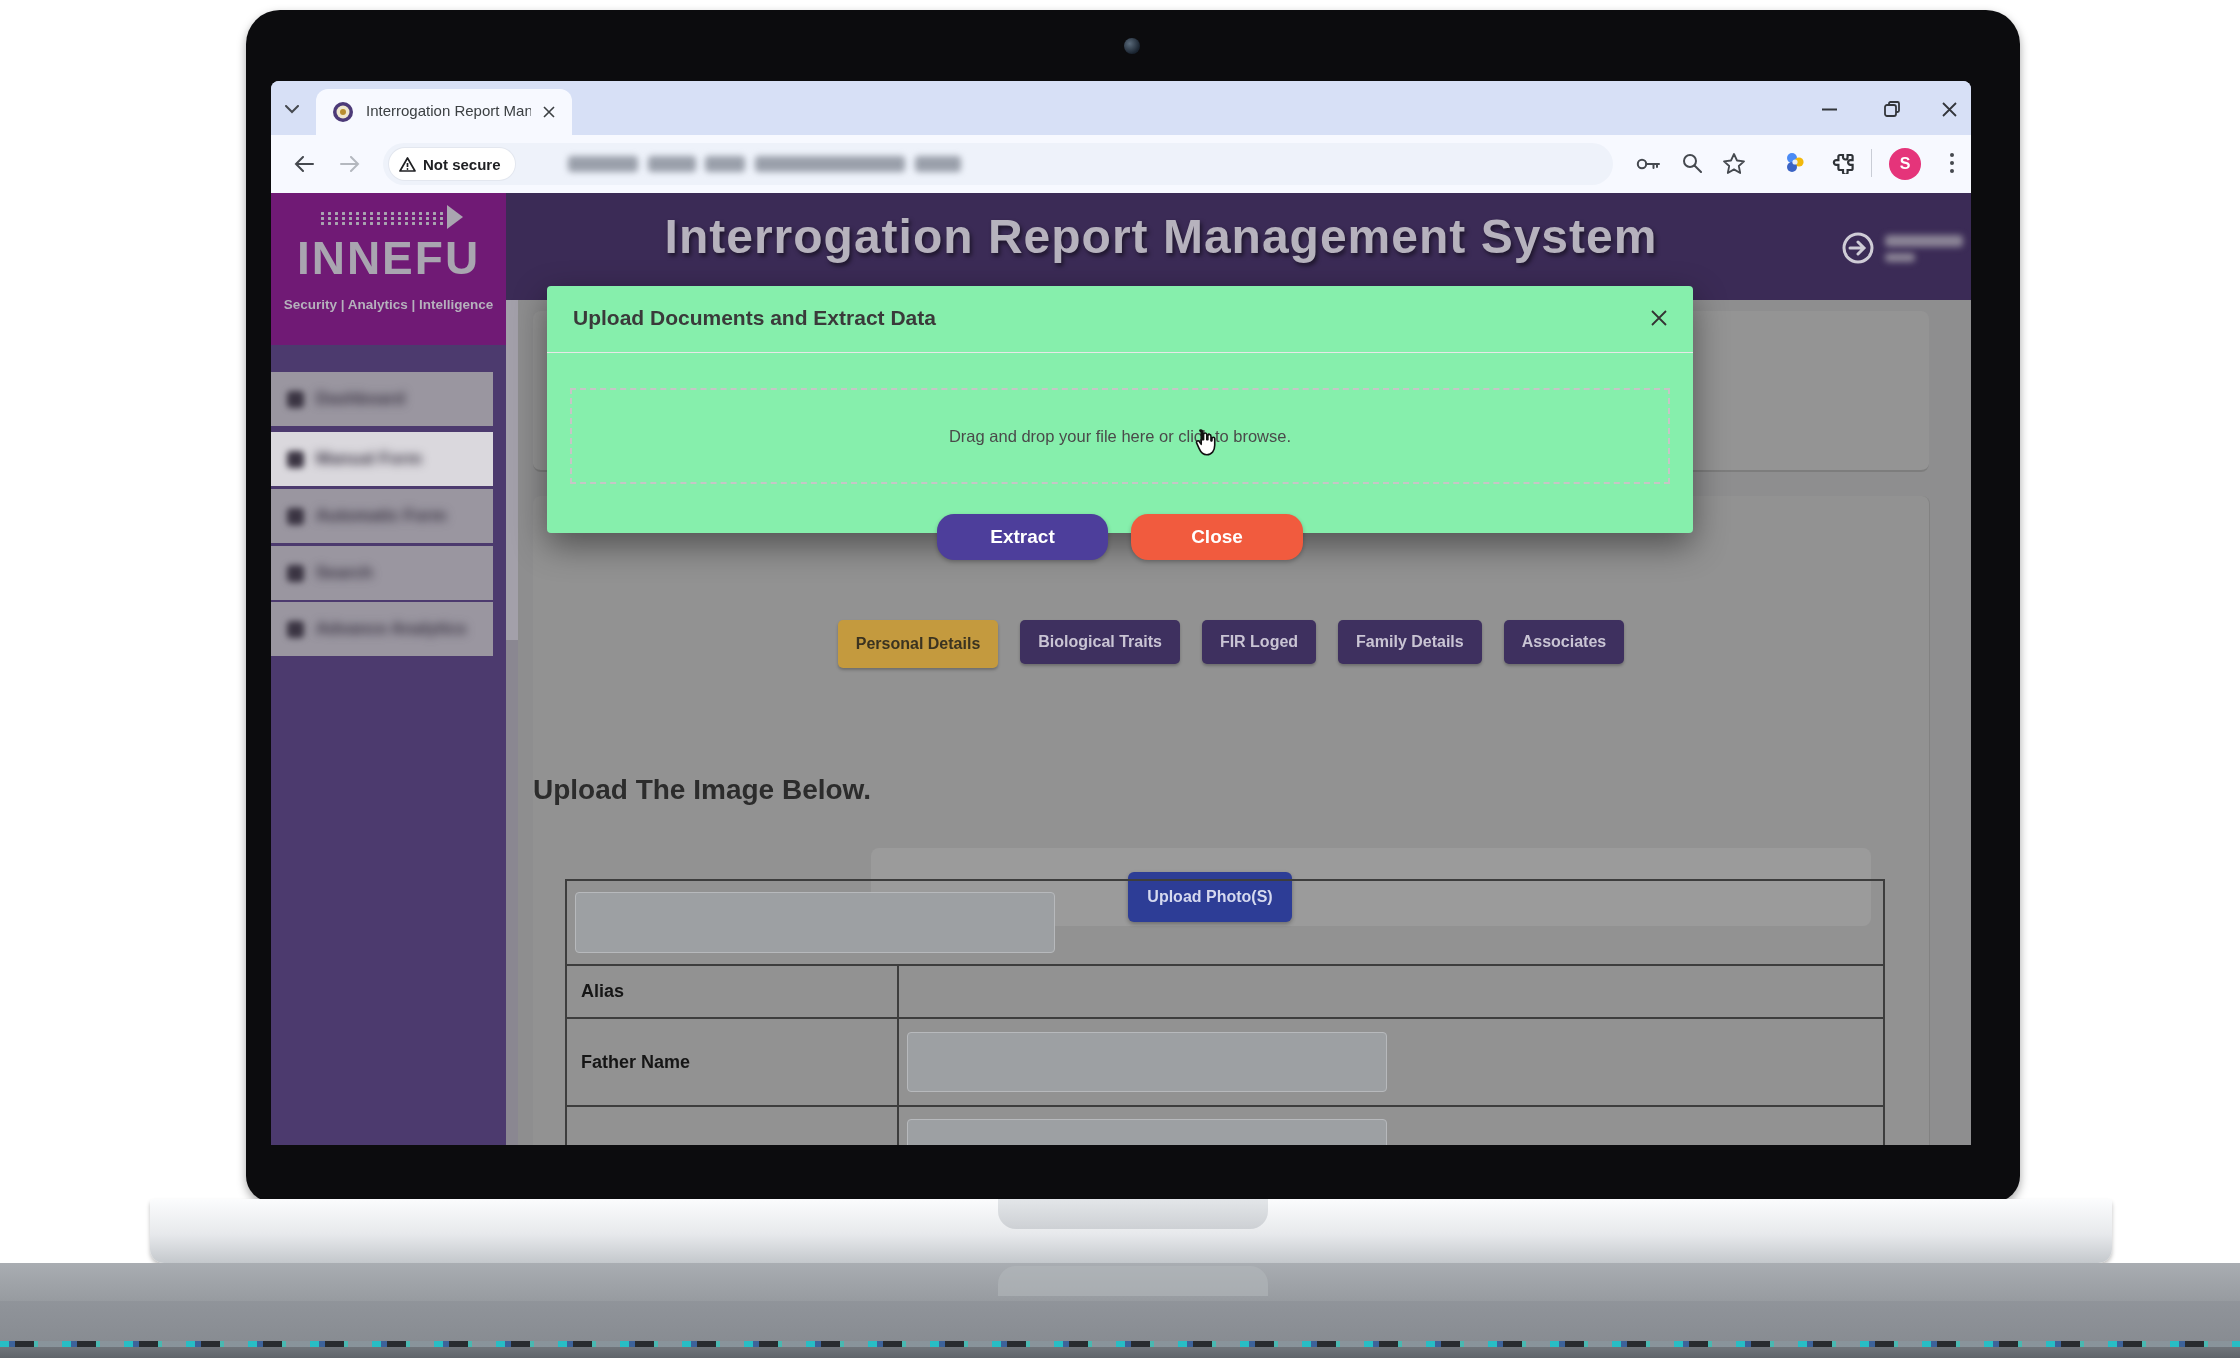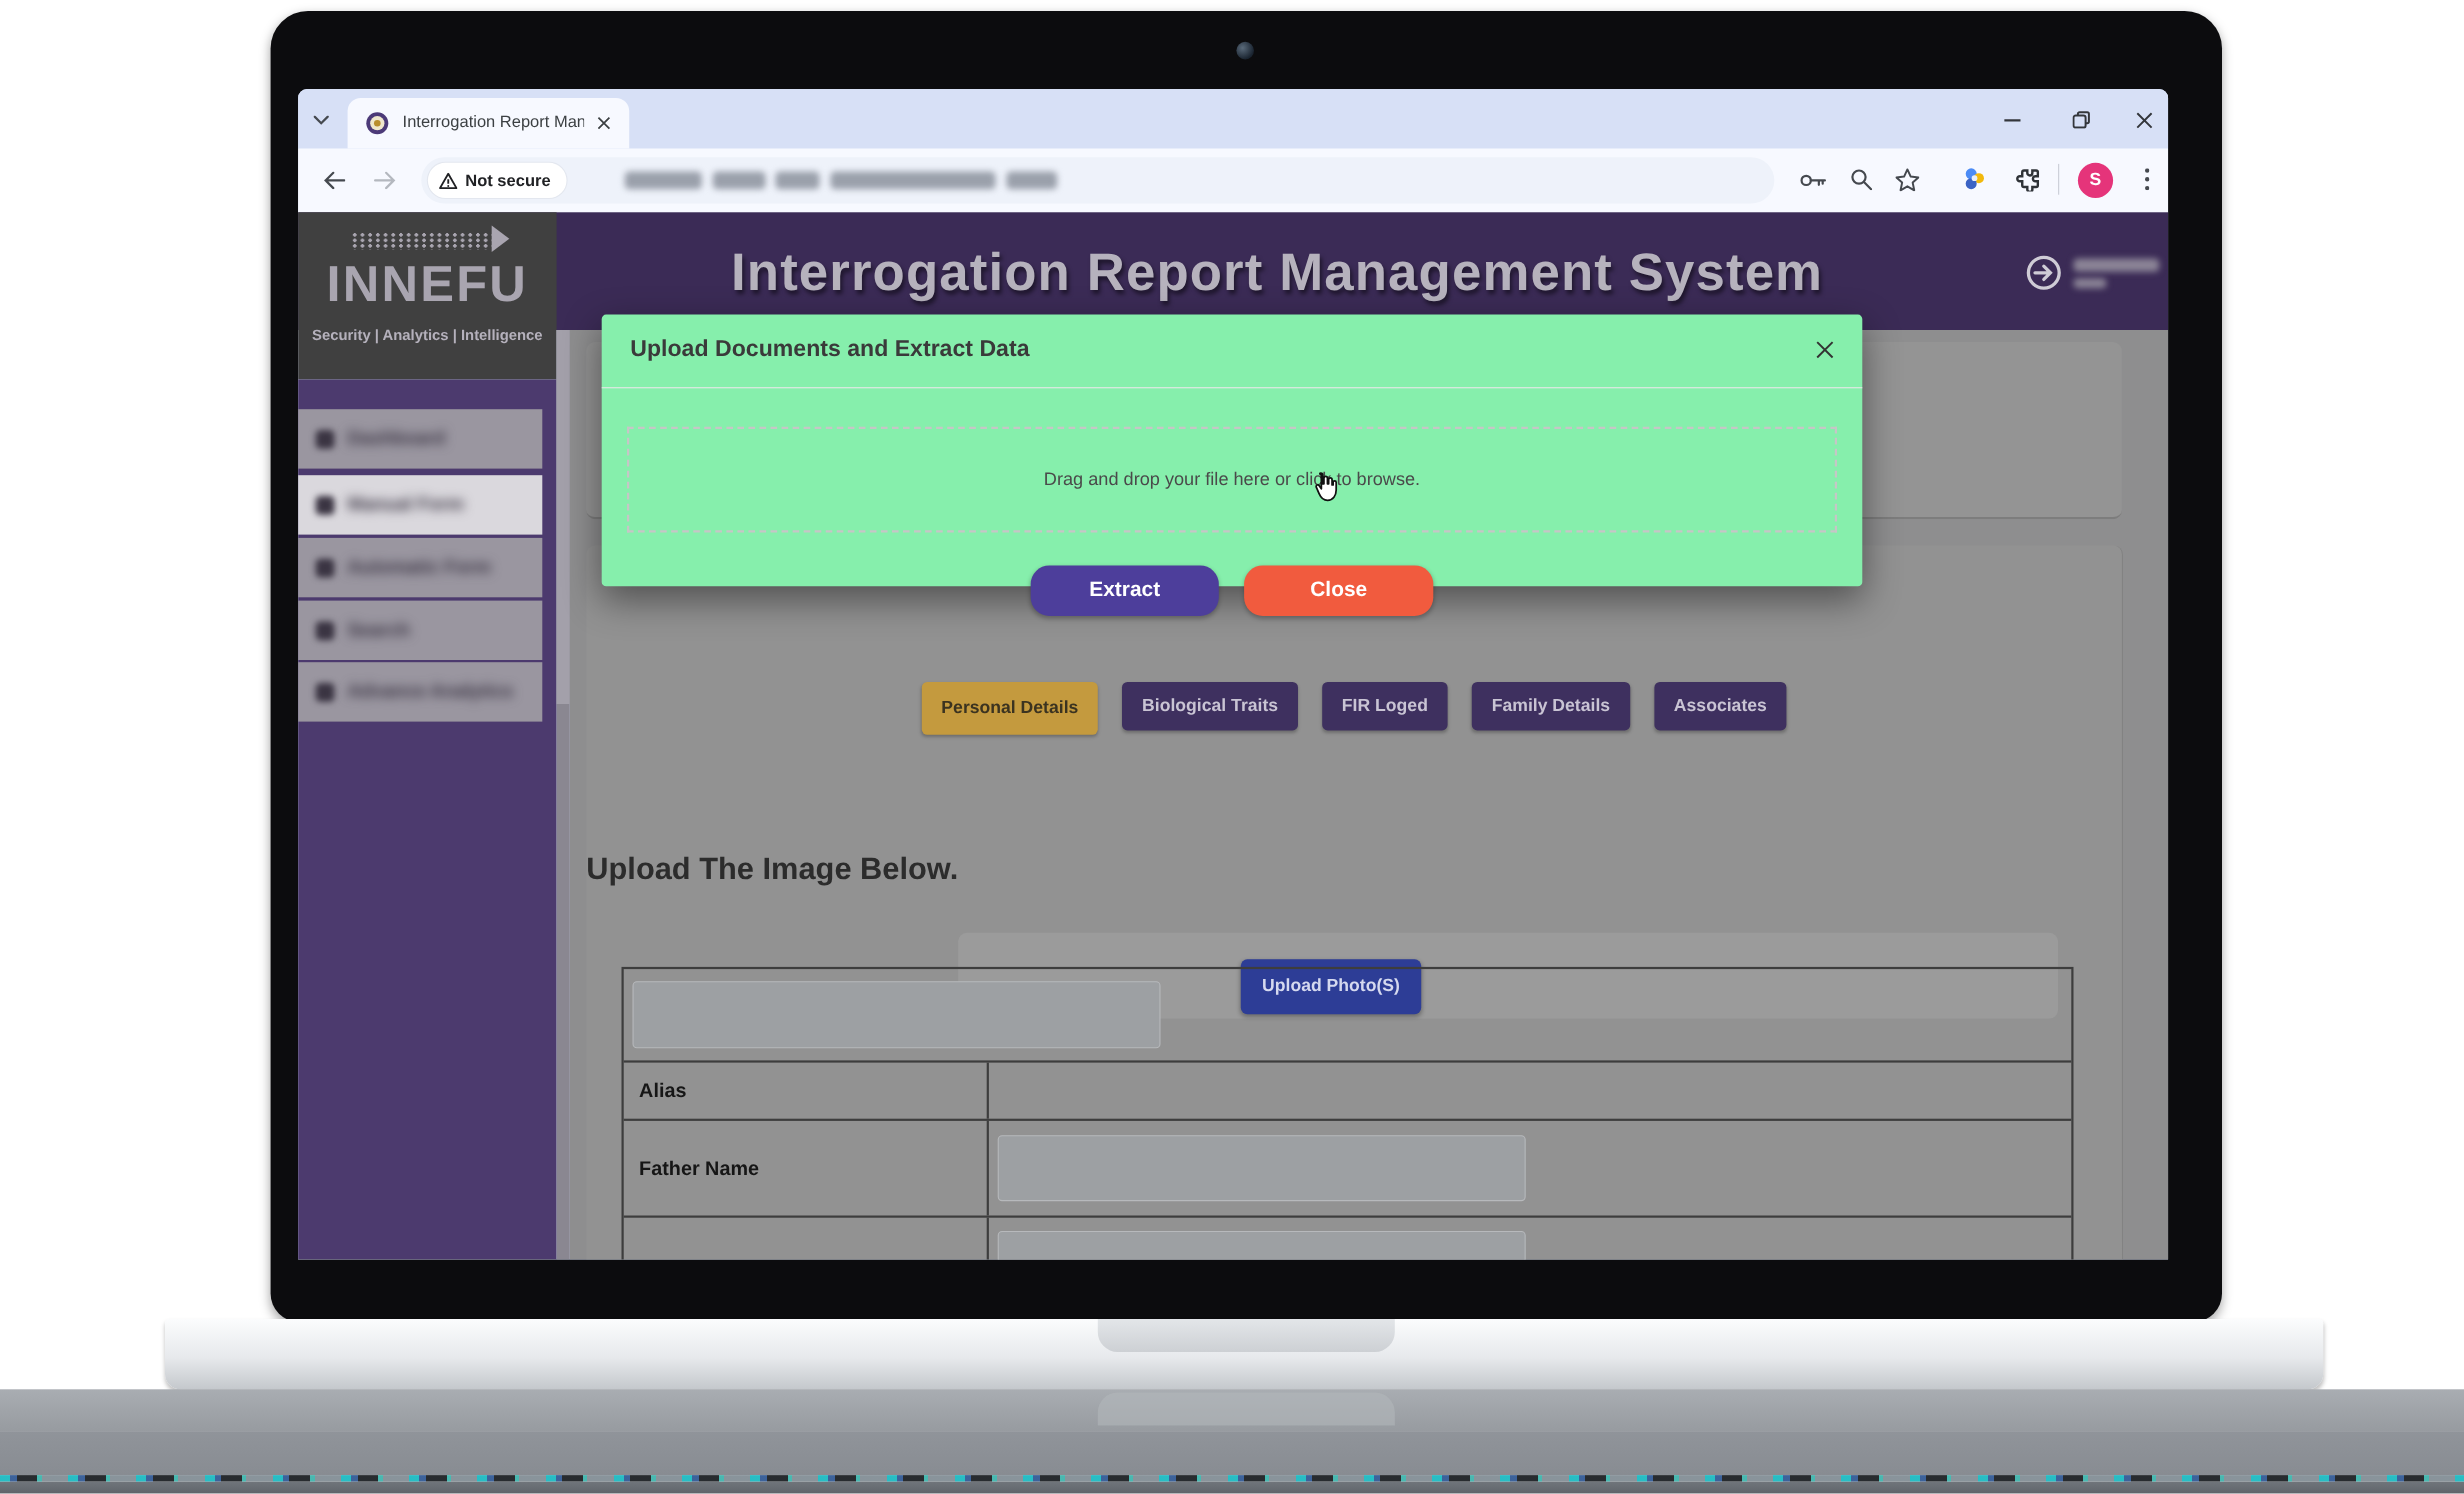--- a/index.html
+++ b/index.html
@@ -30,29 +30,29 @@
   .urlpill{left:112px;top:8px;width:1230px;height:42px;border-radius:21px;background:#eef2fa;}
   .chip{left:6px;top:5px;height:32px;border-radius:16px;background:#fff;display:flex;align-items:center;
         padding:0 14px 0 10px;gap:7px;box-shadow:0 0 0 1px #e3e7ef;}
   .chiptext{font-size:15px;color:#202124;font-weight:bold;}
   .blurbar{background:#9aa0ab;border-radius:4px;filter:blur(3px);}
   .icon-btn{display:flex;align-items:center;justify-content:center;}
   .avatar{width:32px;height:32px;border-radius:50%;background:#e5347a;color:#fff;font-weight:bold;
           font-size:16px;display:flex;align-items:center;justify-content:center;}
   
   .appheader{left:0;top:112px;width:1700px;height:107px;background:#3b2b56;}
-  .logoblock{left:0;top:112px;width:235px;height:152px;background:#404040;}
+  .logoblock{left:0;top:112px;width:235px;height:152px;background:#701a75;}
   .logotext{left:0;top:38px;width:235px;text-align:center;font-size:46px;font-weight:bold;color:#a9a5b0;letter-spacing:2px;}
   .logoarrow{left:48px;top:18px;width:128px;height:16px;
              background-image:radial-gradient(circle 1.6px,#a9a5b0 1.4px,transparent 1.6px);background-size:7px 5px;}
   .logoarrowhead{left:176px;top:12px;width:0;height:0;border-left:16px solid #a9a5b0;
                  border-top:12px solid transparent;border-bottom:12px solid transparent;}
   .tagline{left:0;top:104px;width:235px;text-align:center;font-size:13.5px;font-weight:bold;color:#b5b1bc;}
   .apptitle{left:250px;top:128px;width:1280px;text-align:center;font-size:48px;font-weight:bold;color:#b6b2bd;
-            text-shadow:2px 3px 4px rgba(0,0,0,.5);letter-spacing:1px;white-space:nowrap;margin-top:12px;}
+            text-shadow:2px 3px 4px rgba(0,0,0,.5);letter-spacing:1px;white-space:nowrap;}
   .loginwrap{left:1570px;top:150px;display:flex;align-items:flex-start;gap:10px;}
   
   .sidebar{left:0;top:264px;width:235px;height:800px;background:#4c3a6e;}
   .scrolltrack{left:235px;top:219px;width:12px;height:845px;background:#8a8791;}
   .scrollthumb{left:235px;top:219px;width:12px;height:340px;background:#a3a0aa;}
   .sideitem{left:0;width:222px;height:54px;background:#9a96a0;display:flex;align-items:center;gap:12px;
             padding-left:16px;box-sizing:border-box;}
   .sideitem.active{background:#dad8dd;}
   .sideicon{width:17px;height:17px;border-radius:4px;background:#3a3442;filter:blur(3px);}
   .sidelabel{font-size:17px;font-weight:bold;color:#36303f;filter:blur(5px);}

